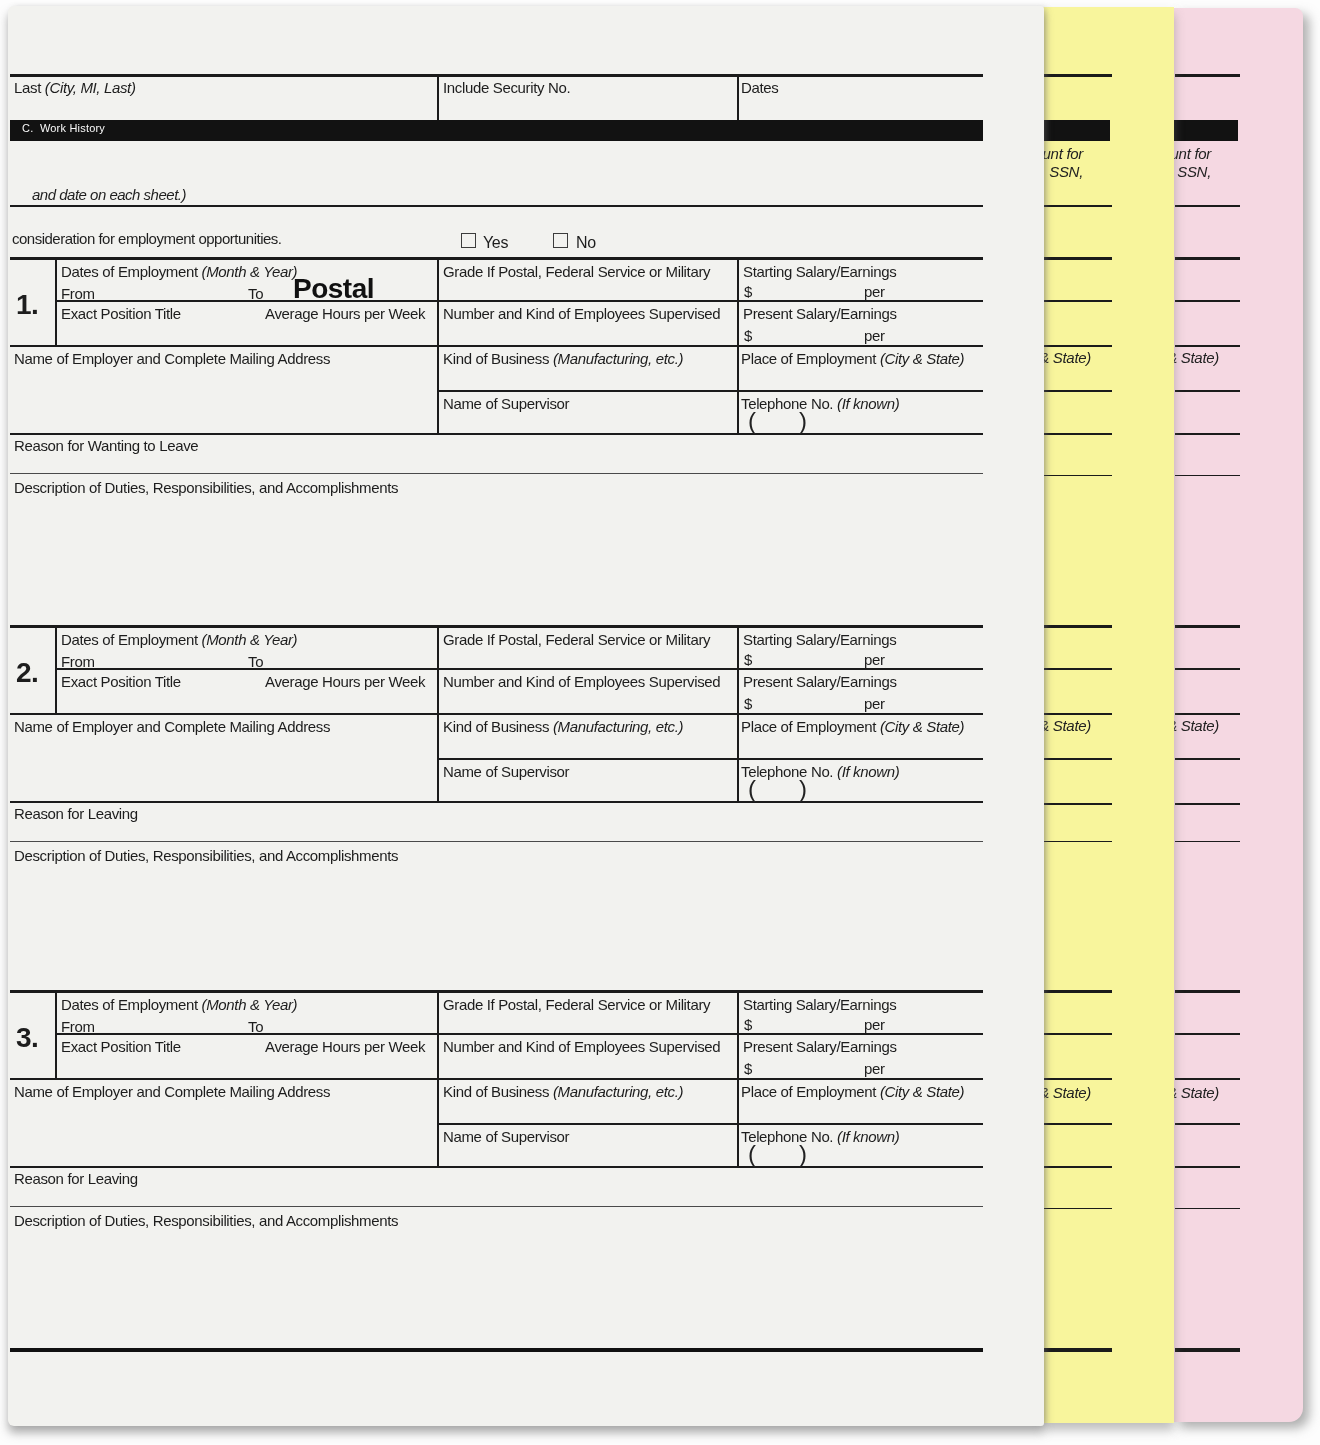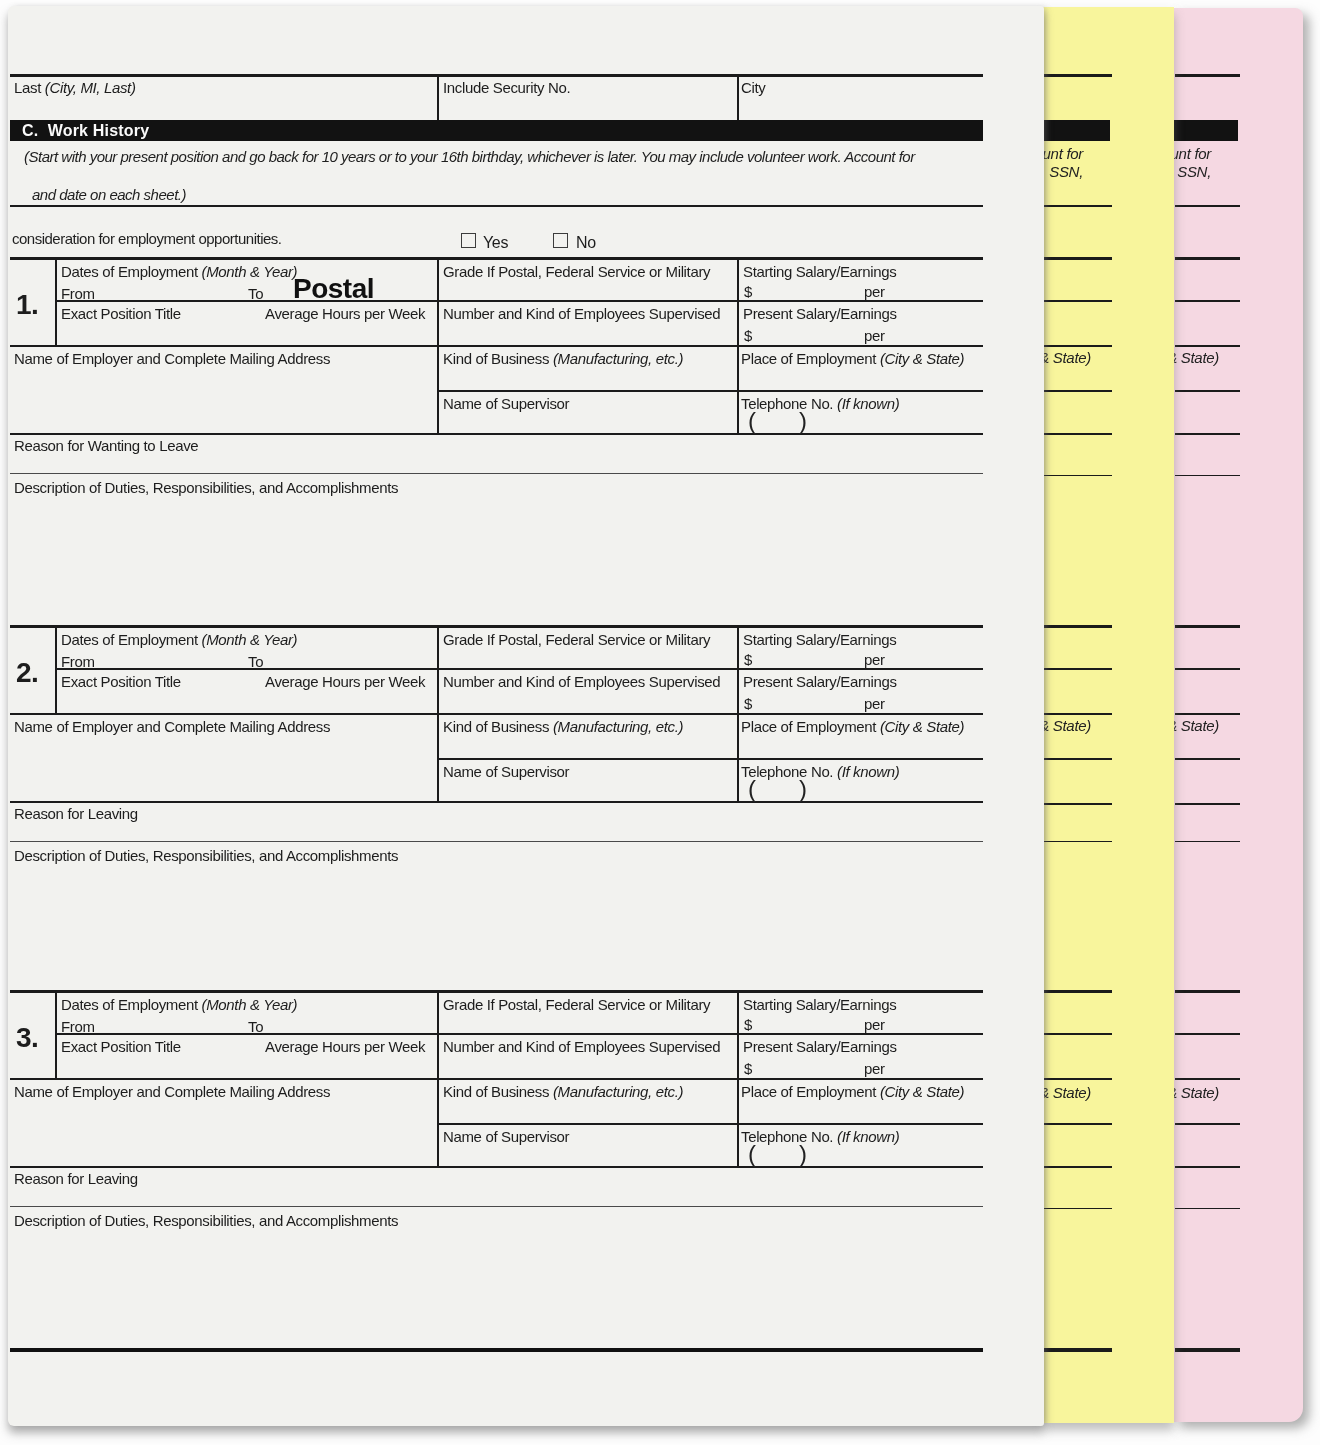--- a/index.html
+++ b/index.html
@@ -29,21 +29,21 @@
   .ln.t3   { height:3px; }
   .ln.t15  { height:1.5px; }
   .ln.thin { height:1px; background:#4a4a4a; }
   .ln.t4   { height:4px; background:#111; }
   .vln  { position:absolute; width:1.5px; background:#1b1b1b; }
   .lbl  { position:absolute; font-size:15px; letter-spacing:-0.35px; white-space:nowrap; color:#1d1d1d; }
   .lbl i { font-style:italic; }
   .para { position:absolute; font-size:15px; letter-spacing:-0.5px; white-space:nowrap; color:#1f1f1f; }
   .para.it { font-style:italic; }
   .bar  { position:absolute; left:10px; width:973px; top:120px; height:21px; background:#121212; }
-  .bar .title { position:absolute; left:12px; top:2px; font-size:16px; font-weight:bold;
+  .bar .title { position:absolute; left:12px; top:2px; font-size:11px; font-weight:normal;
                 color:#fafafa; white-space:pre; letter-spacing:0.2px; }
   .chk  { position:absolute; width:15px; height:15px; border:1.6px solid #3c3c3c; background:transparent; }
   .num  { position:absolute; left:16px; font-size:28px; font-weight:bold; letter-spacing:-0.5px; }
   .present { position:absolute; font-size:28px; font-weight:bold; letter-spacing:-0.5px; color:#111; }
   .paren { position:absolute; font-size:24px; font-weight:400; color:#222; }
   .block { position:absolute; left:0; width:1000px; height:370px; }
 </style>
 </head>
 <body>
 
@@ -115,27 +115,26 @@
 
   <div class="sheet white"></div>
 
   <div class="form">
 
     <div class="ln t3" style="top:74px"></div>
     <div class="vln" style="left:437px; top:74px; height:46px"></div>
     <div class="vln" style="left:737px; top:74px; height:46px"></div>
     <div class="lbl" style="left:14px; top:79px"><span>Last </span><i>(City, MI, Last)</i></div>
     <div class="lbl" style="left:443px; top:79px">Include Security No.</div>
-    <div class="lbl" style="left:741px; top:79px">City</div>
+    <div class="lbl" style="left:741px; top:79px">Dates</div>
 
     <div class="bar">
       <span class="title">C.  Work History</span>
     </div>
 
-    <div class="para it" style="left:24px; top:148px">(Start with your present position and go back for 10 years or to your 16th birthday, whichever is later. You may include volunteer work. Account for</div>
     <div class="para it" style="left:32px; top:186px">and date on each sheet.)</div>
     <div class="ln" style="top:205px"></div>
 
     <div class="para" style="left:12px; top:230px">consideration for employment opportunities.</div>
     <div class="chk" style="left:461px; top:233px"></div>
     <div class="lbl" style="left:483px; top:234px; font-size:16px">Yes</div>
     <div class="chk" style="left:553px; top:233px"></div>
     <div class="lbl" style="left:576px; top:234px; font-size:16px">No</div>
 
     <section class="block" style="top:257px">

